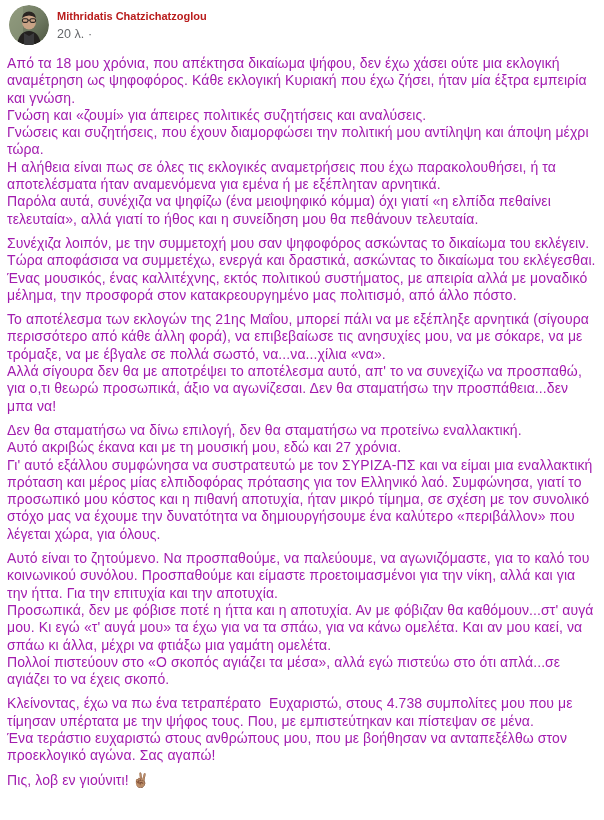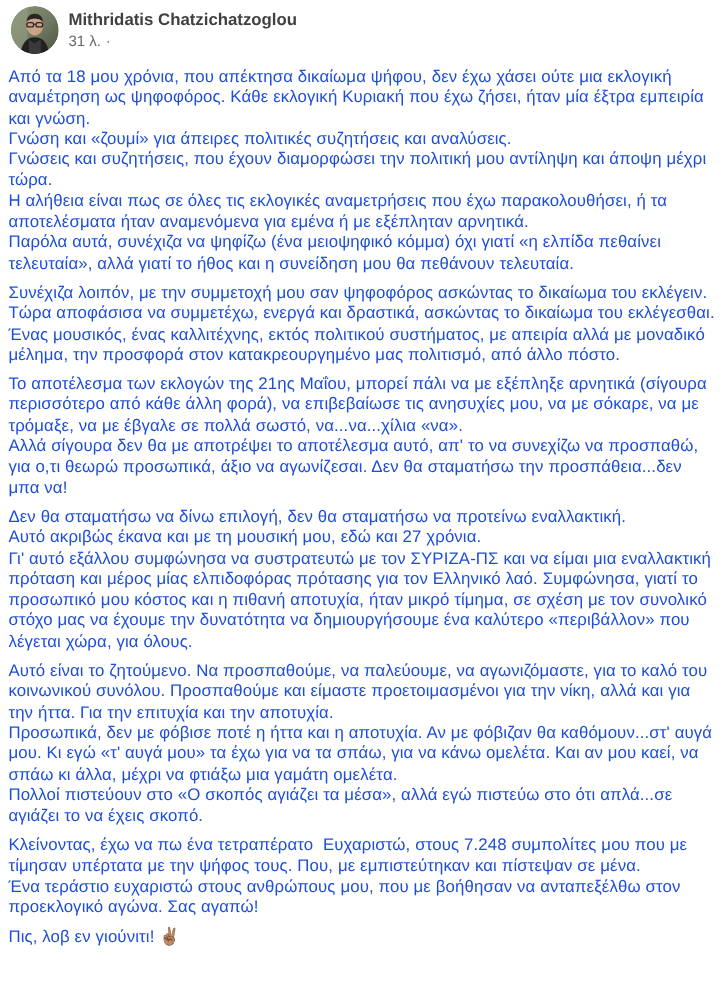--- a/index.html
+++ b/index.html
@@ -33,45 +33,45 @@
     cursor: pointer;
   }
   .avatar svg { display: block; }
   .header-text {
     display: flex;
     flex-direction: column;
     justify-content: center;
     padding-top: 2px;
   }
   .author-name {
-    font-size: 14px;
+    font-size: 11px;
     font-weight: bold;
     line-height: 19px;
-    color: #404040;
+    color: #b91c1c;
     cursor: pointer;
   }
   .post-meta {
     display: flex;
     align-items: center;
     gap: 4px;
     font-size: 12.5px;
     line-height: 16px;
     color: #65676b;
   }
   .meta-timestamp { cursor: pointer; }
   .meta-dot {
     font-size: 12.5px;
     color: #65676b;
   }
   .post-body p {
     margin: 0 0 7px 0;
     font-size: 14px;
     line-height: 17.3px;
     white-space: pre-wrap;
-    color: #1d4ed8;
+    color: #a21caf;
     letter-spacing: 0.1px;
   }
   .post-body p:last-child { margin-bottom: 0; }
 </style>
 </head>
 <body>
 
 <div class="post">
 
   <div class="post-header">
@@ -96,21 +96,21 @@
           <rect x="13.4" y="13.8" width="5.6" height="3.6" rx="1.6" fill="none" stroke="#2a2522" stroke-width="1.1"></rect>
           <rect x="21" y="13.8" width="5.6" height="3.6" rx="1.6" fill="none" stroke="#2a2522" stroke-width="1.1"></rect>
           <line x1="19" y1="15.2" x2="21" y2="15.2" stroke="#2a2522" stroke-width="1"></line>
           <path d="M15 28 L20 31 L25 28 L25 40 L15 40 Z" fill="#3a3a3c"></path>
         </g>
       </svg>
     </div>
     <div class="header-text">
       <div class="author-name">Mithridatis Chatzichatzoglou</div>
       <div class="post-meta">
-        <span class="meta-timestamp">31 λ.</span>
+        <span class="meta-timestamp">20 λ.</span>
         <span class="meta-dot">·</span>
       </div>
     </div>
   </div>
 
   <div class="post-body">
     <p>Από τα 18 μου χρόνια, που απέκτησα δικαίωμα ψήφου, δεν έχω χάσει ούτε μια εκλογική αναμέτρηση ως ψηφοφόρος. Κάθε εκλογική Κυριακή που έχω ζήσει, ήταν μία έξτρα εμπειρία και γνώση.
 Γνώση και «ζουμί» για άπειρες πολιτικές συζητήσεις και αναλύσεις.
 Γνώσεις και συζητήσεις, που έχουν διαμορφώσει την πολιτική μου αντίληψη και άποψη μέχρι τώρα.
 Η αλήθεια είναι πως σε όλες τις εκλογικές αναμετρήσεις που έχω παρακολουθήσει, ή τα αποτελέσματα ήταν αναμενόμενα για εμένα ή με εξέπληταν αρνητικά.
@@ -119,18 +119,18 @@
 Τώρα αποφάσισα να συμμετέχω, ενεργά και δραστικά, ασκώντας το δικαίωμα του εκλέγεσθαι.
 Ένας μουσικός, ένας καλλιτέχνης, εκτός πολιτικού συστήματος, με απειρία αλλά με μοναδικό μέλημα, την προσφορά στον κατακρεουργημένο μας πολιτισμό, από άλλο πόστο.</p>
     <p>Το αποτέλεσμα των εκλογών της 21ης Μαΐου, μπορεί πάλι να με εξέπληξε αρνητικά (σίγουρα περισσότερο από κάθε άλλη φορά), να επιβεβαίωσε τις ανησυχίες μου, να με σόκαρε, να με τρόμαξε, να με έβγαλε σε πολλά σωστό, να...να...χίλια «να».
 Αλλά σίγουρα δεν θα με αποτρέψει το αποτέλεσμα αυτό, απ' το να συνεχίζω να προσπαθώ, για ο,τι θεωρώ προσωπικά, άξιο να αγωνίζεσαι. Δεν θα σταματήσω την προσπάθεια...δεν μπα να!</p>
     <p>Δεν θα σταματήσω να δίνω επιλογή, δεν θα σταματήσω να προτείνω εναλλακτική.
 Αυτό ακριβώς έκανα και με τη μουσική μου, εδώ και 27 χρόνια.
 Γι' αυτό εξάλλου συμφώνησα να συστρατευτώ με τον ΣΥΡΙΖΑ-ΠΣ και να είμαι μια εναλλακτική πρόταση και μέρος μίας ελπιδοφόρας πρότασης για τον Ελληνικό λαό. Συμφώνησα, γιατί το προσωπικό μου κόστος και η πιθανή αποτυχία, ήταν μικρό τίμημα, σε σχέση με τον συνολικό στόχο μας να έχουμε την δυνατότητα να δημιουργήσουμε ένα καλύτερο «περιβάλλον» που λέγεται χώρα, για όλους.</p>
     <p>Αυτό είναι το ζητούμενο. Να προσπαθούμε, να παλεύουμε, να αγωνιζόμαστε, για το καλό του κοινωνικού συνόλου. Προσπαθούμε και είμαστε προετοιμασμένοι για την νίκη, αλλά και για την ήττα. Για την επιτυχία και την αποτυχία.
 Προσωπικά, δεν με φόβισε ποτέ η ήττα και η αποτυχία. Αν με φόβιζαν θα καθόμουν...στ' αυγά μου. Κι εγώ «τ' αυγά μου» τα έχω για να τα σπάω, για να κάνω ομελέτα. Και αν μου καεί, να σπάω κι άλλα, μέχρι να φτιάξω μια γαμάτη ομελέτα.
 Πολλοί πιστεύουν στο «Ο σκοπός αγιάζει τα μέσα», αλλά εγώ πιστεύω στο ότι απλά...σε αγιάζει το να έχεις σκοπό.</p>
-    <p>Κλείνοντας, έχω να πω ένα τετραπέρατο  Ευχαριστώ, στους 7.248 συμπολίτες μου που με τίμησαν υπέρτατα με την ψήφος τους. Που, με εμπιστεύτηκαν και πίστεψαν σε μένα.
+    <p>Κλείνοντας, έχω να πω ένα τετραπέρατο  Ευχαριστώ, στους 4.738 συμπολίτες μου που με τίμησαν υπέρτατα με την ψήφος τους. Που, με εμπιστεύτηκαν και πίστεψαν σε μένα.
 Ένα τεράστιο ευχαριστώ στους ανθρώπους μου, που με βοήθησαν να ανταπεξέλθω στον προεκλογικό αγώνα. Σας αγαπώ!</p>
     <p>Πις, λοβ εν γιούνιτι! ✌🏽</p>
   </div>
 
 </div>
 
 </body></html>

